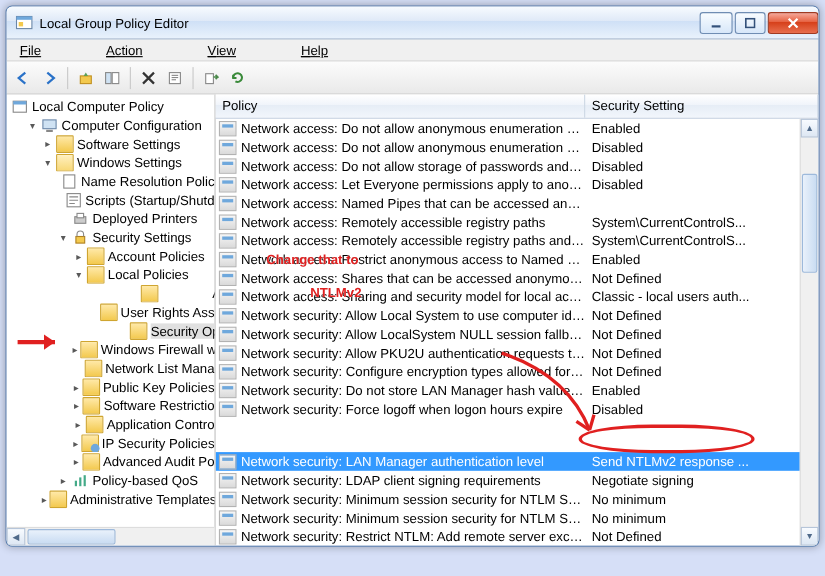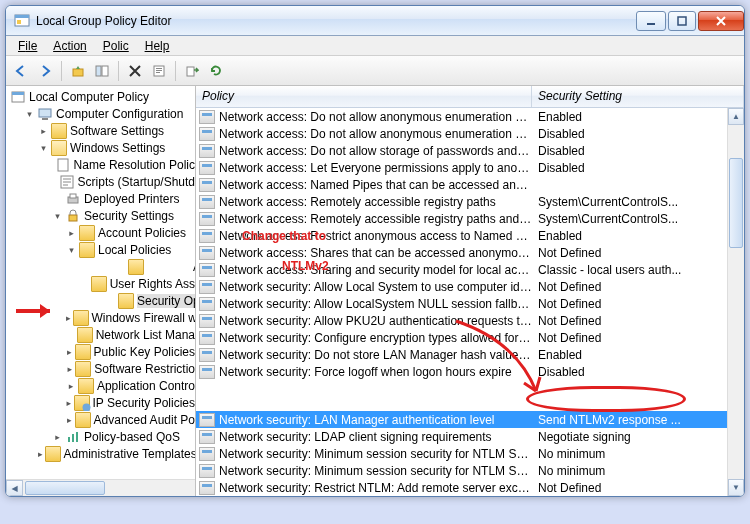--- a/index.html
+++ b/index.html
@@ -7,41 +7,41 @@
   .window { width: 740px; height: 492px; margin: 5px 5px 27px 5px; background: #fff; border: 1px solid #5a7fb0; border-radius: 6px; box-shadow: 0 0 8px rgba(0,0,0,.3); display: flex; flex-direction: column; overflow: hidden; }
   
   .titlebar { height: 30px; background: linear-gradient(#f7fbff,#dfe9f7 45%,#cfe0f6 46%,#e9f2fc); display: flex; align-items: center; padding: 0 0 0 8px; border-bottom: 1px solid #8ea4c1; }
   .titlebar .icon { width: 16px; height: 16px; margin-right: 6px; }
   .titlebar .title { flex: 1; color: #000; font-size: 12px; }
   .btn { width: 30px; height: 20px; margin-left: 2px; border: 1px solid #6f8db3; border-radius: 3px; background: linear-gradient(#f8fcff,#d7e7f9); display: flex; align-items: center; justify-content: center; }
   .btn.max { width: 28px; }
   .btn.close { width: 46px; background: linear-gradient(#f6a89a,#e5603f 45%,#d6401a 46%,#e86f4f); border-color: #a03a22; }
   .btn svg { pointer-events: none; }
   
-  .menubar { height: 20px; background: #f0f0f0; display: flex; align-items: center; padding: 0 4px; border-bottom: 1px solid #d0d0d0; }
+  .menubar { height: 20px; background: #f0f0f0; display: flex; align-items: center; padding: 0 4px; border-bottom: 1px solid #d0d0d0; gap: 43px; }
   .menubar span { padding: 2px 8px; text-decoration: underline; text-decoration-color: transparent; }
   .menubar span::first-letter { text-decoration: underline; }
   
   .toolbar { height: 30px; background: linear-gradient(#fcfcfc,#e9e9e9); border-bottom: 1px solid #c0c0c0; display: flex; align-items: center; padding: 0 4px; gap: 2px; }
   .tbtn { width: 22px; height: 22px; border: 1px solid transparent; border-radius: 3px; display: flex; align-items: center; justify-content: center; }
   .tsep { width: 1px; height: 20px; background: #c8c8c8; margin: 0 3px; }
   
   .body { flex: 1; display: flex; min-height: 0; background: #fff; }
   .tree { width: 190px; border-right: 1px solid #c0c0c0; overflow: hidden; padding: 2px 0; position: relative; }
   .tree-row { display: flex; align-items: center; height: 17px; white-space: nowrap; overflow: hidden; }
   .exp { width: 11px; height: 11px; margin-right: 2px; display: flex; align-items: center; justify-content: center; color: #595959; font-size: 9px; }
   .tree-icon { width: 16px; height: 16px; margin-right: 3px; flex-shrink: 0; }
   .folder { background: linear-gradient(#ffe9a8,#f3c94e); border: 1px solid #cfa530; border-radius: 1px; }
   .folder.open { background: linear-gradient(#fff0c0,#f8d877); }
   .list-row span, .tree-row span.txt { color: #000; }
   .tree-row.sel span.txt { background: #e0e0e0; }
   
   .right { flex: 1; display: flex; flex-direction: column; min-width: 0; position: relative; }
   .cols { height: 22px; background: linear-gradient(#fff,#f0f4fa 45%,#e6edf6 46%,#f2f6fc); border-bottom: 1px solid #c6d2e2; display: flex; }
-  .col { border-right: 1px solid #cdd7e4; padding: 3px 6px; font-style: italic; }
+  .col { border-right: 1px solid #cdd7e4; padding: 3px 6px; }
   .col.p { width: 336px; }
   .col.s { flex: 1; }
   .list { flex: 1; overflow: hidden; position: relative; }
   .list-row { display: flex; align-items: center; height: 17px; white-space: nowrap; }
   .list-row .ric { width: 16px; height: 14px; margin: 0 4px 0 3px; flex-shrink: 0; }
   .list-row .p { width: 313px; overflow: hidden; text-overflow: ellipsis; }
   .list-row .s { flex: 1; overflow: hidden; text-overflow: ellipsis; padding-left: 6px; }
   .list-row.sel { background: #3399ff; color: #fff; margin-top: 31px; }
   .list-row.sel span { color: #fff; }
   .scrollbar-v { position: absolute; right: 0; top: 22px; bottom: 0; width: 17px; background: #f0f0f0; border-left: 1px solid #ddd; }
@@ -85,21 +85,21 @@
     <div class="btn close">
         <svg width="12" height="10">
           <path d="M2 1 L10 9 M10 1 L2 9" stroke="#fff" stroke-width="2"></path>
         </svg>
       </div>
   </div>
 
   <div class="menubar">
     <span><u>File</u></span>
     <span><u>Action</u></span>
-    <span><u>Polic</u></span>
+    <span><u>View</u></span>
     <span><u>Help</u></span>
   </div>
 
   <div class="toolbar">
     <div class="tbtn">
         <svg width="14" height="14">
           <path d="M9 2 L3 7 L9 12" fill="none" stroke="#2a72c8" stroke-width="2"></path>
         </svg>
       </div>
     <div class="tbtn">

